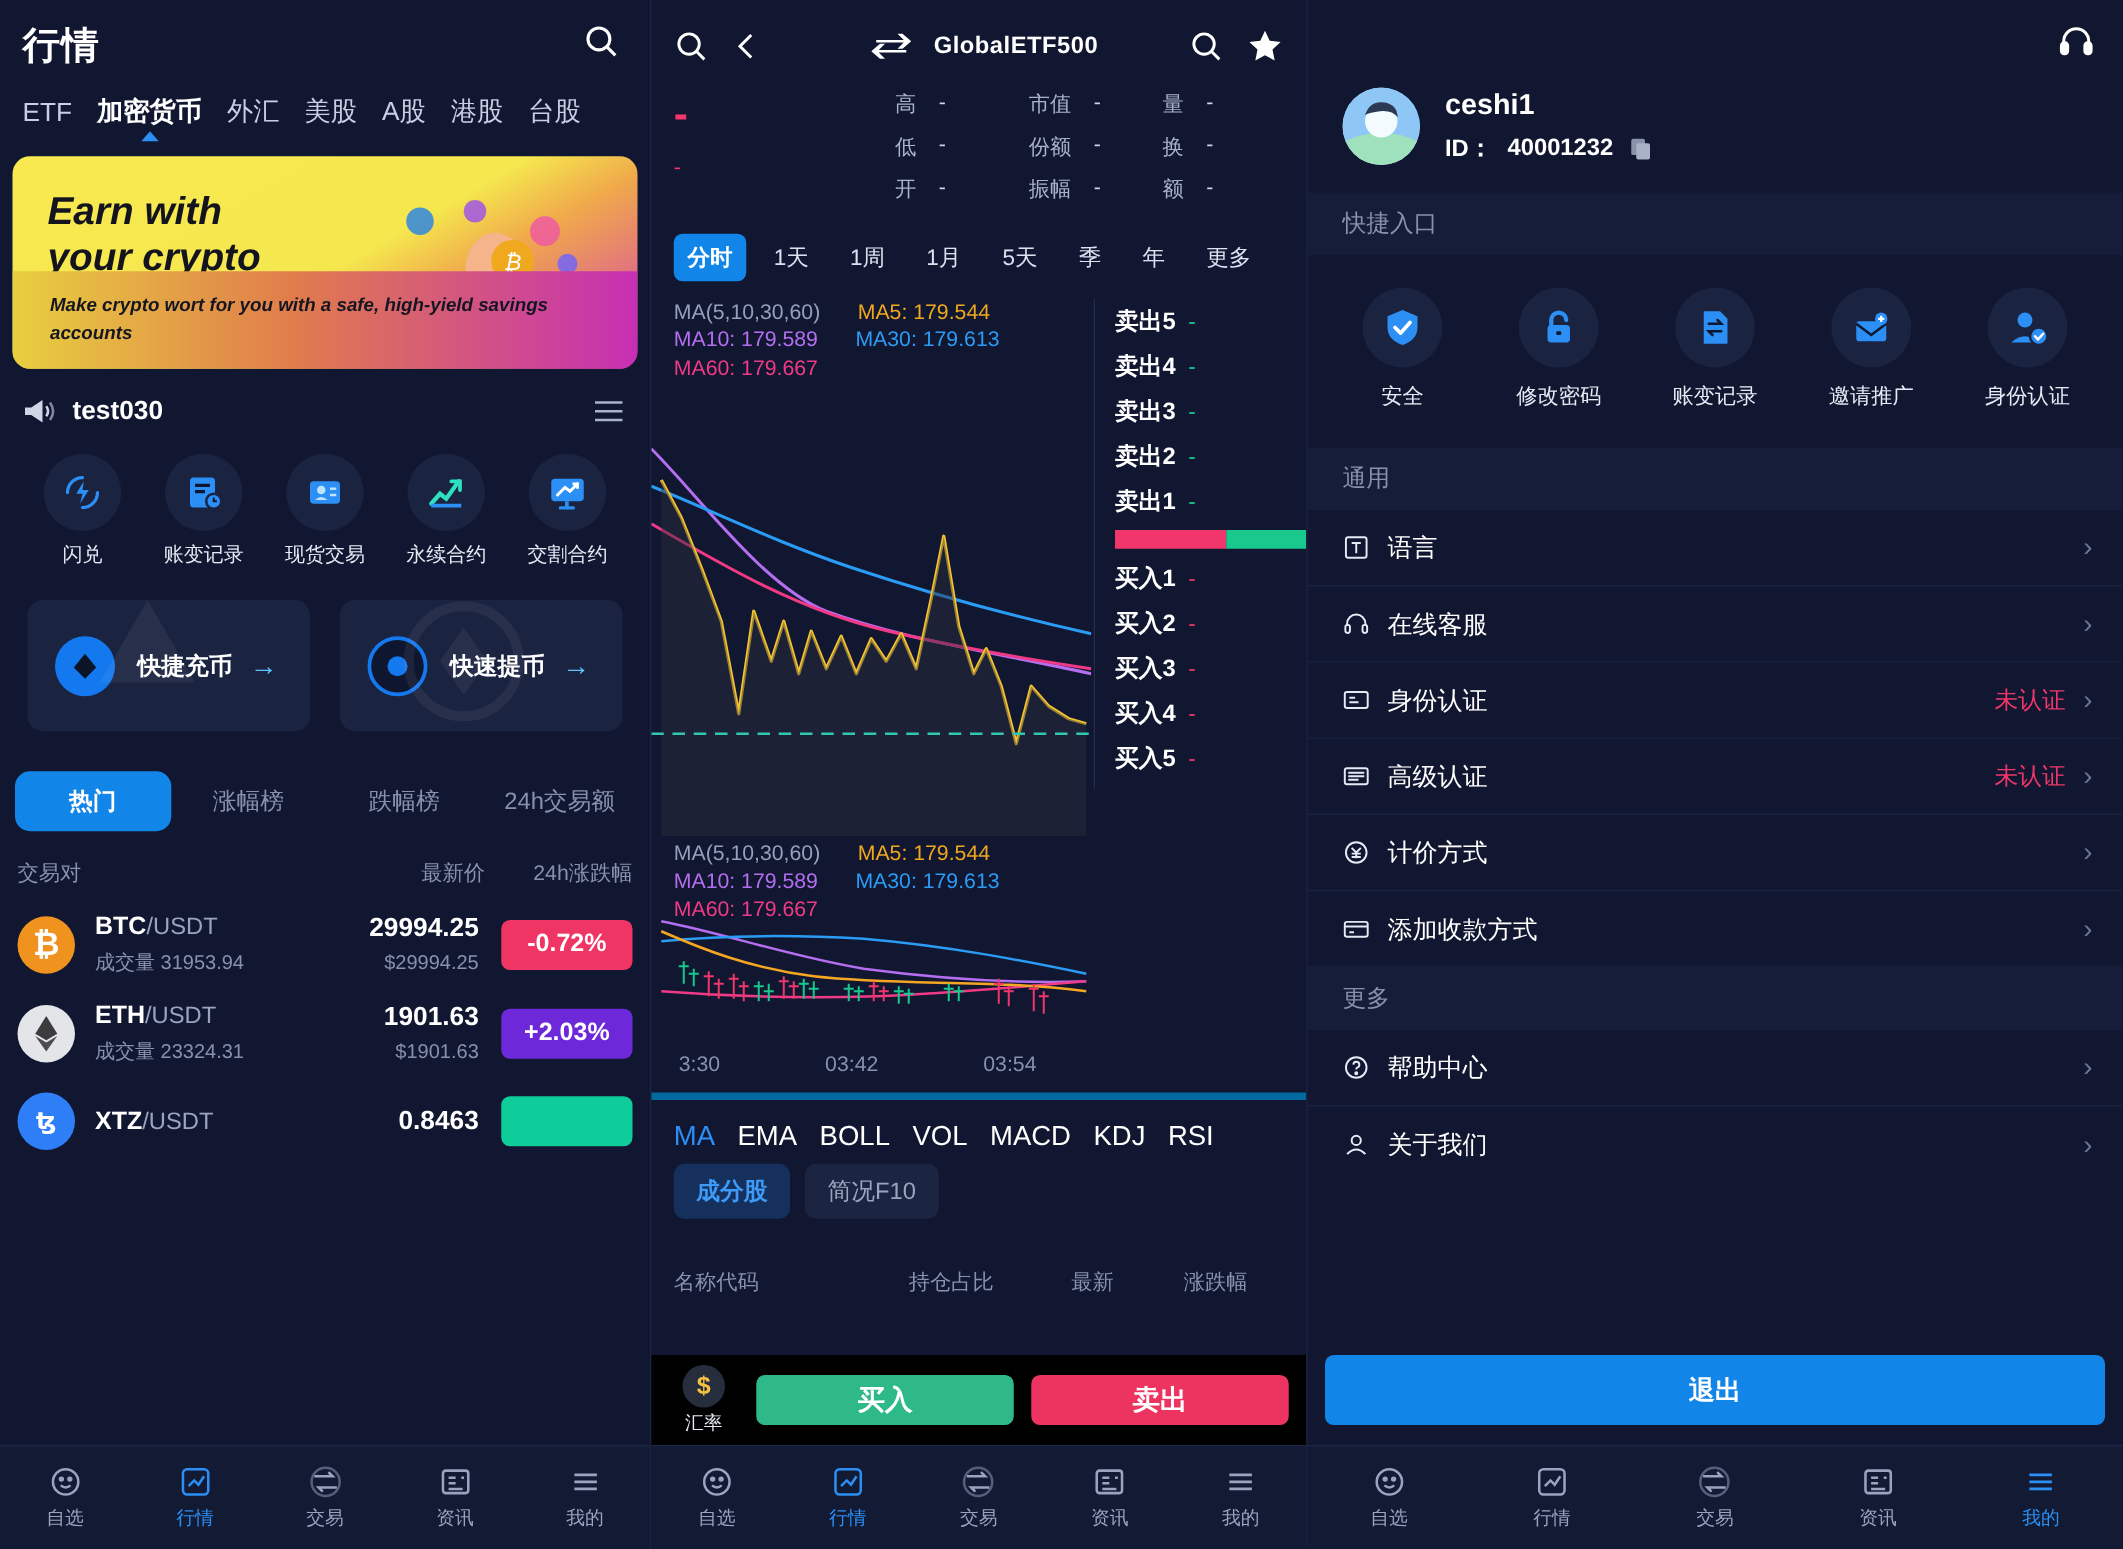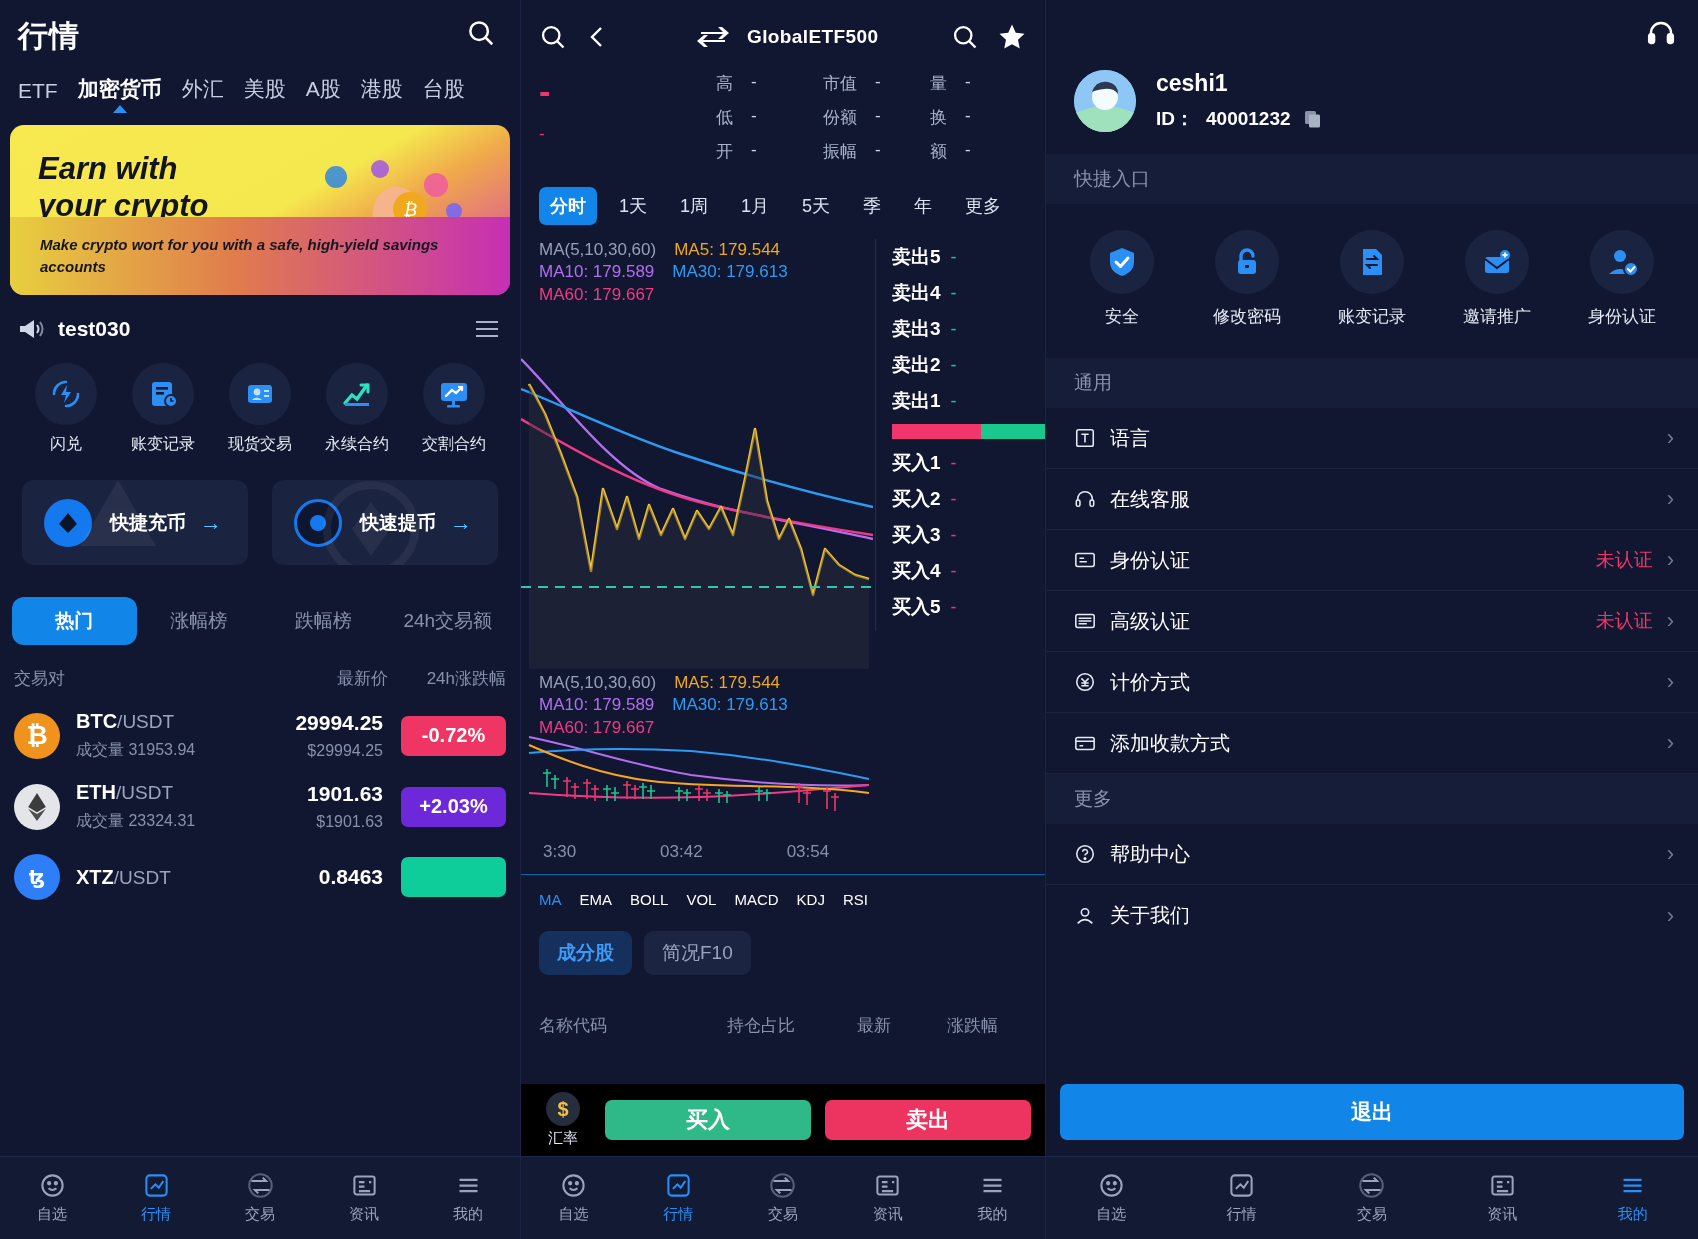--- a/index.html
+++ b/index.html
@@ -75,21 +75,21 @@
     display:flex; flex-direction:column; align-items:center; gap:9px; width:84px;
   }
   .quick .q .circle {
     width:62px; height:62px; border-radius:50%;
     background:#1a2340; display:flex; align-items:center; justify-content:center;
   }
   .quick .q .lbl { font-size:16px; color:#e6eaf5; }
 
   .cards { display:flex; gap:24px; padding:25px 22px 0 22px; }
   .card {
-    position:relative; flex:1; height:85px; border-radius:12px;
+    position:relative; flex:1; height:105px; border-radius:12px;
     background:#1a2340; display:flex; align-items:center; padding-left:22px;
     overflow:hidden;
   }
   .card .coin {
     width:48px; height:48px; border-radius:50%; background:#1478ef;
     display:flex; align-items:center; justify-content:center; flex:none;
   }
   .card .ctxt { font-size:19px; font-weight:bold; margin-left:18px; }
   .card .arrow { margin-left:14px; color:#5fc3ff; font-size:22px; }
   .card .ghost { position:absolute; opacity:.06; }
@@ -134,40 +134,40 @@
   .m-grid .cell .v { color:#cfd6e8; }
 
   .m-periods { display:flex; align-items:center; gap:11px; padding:24px 0 0 18px; }
   .m-periods .p {
     font-size:18px; color:#dbe1f0; padding:7px 11px; border-radius:7px;
   }
   .m-periods .p.active { background:#1286e8; color:#fff; font-weight:bold; }
 
   .m-chartwrap { position:relative; margin-top:14px; height:430px; }
   .ma-legend { position:absolute; left:18px; top:0; font-size:17px; line-height:1.32; z-index:3;}
-  .ma-legend .row { display:flex; gap:18px; }
+  .ma-legend .row { display:flex; gap:30px; }
   .ma-legend .c-gray{color:#95a0bb;} .ma-legend .c-or{color:#f0a81e;}
   .ma-legend .c-pu{color:#b46ef0;} .ma-legend .c-bl{color:#2b9cf5;} .ma-legend .c-pk{color:#f03a86;}
 
   .depth {
     position:absolute; right:0; top:0; width:170px; height:392px;
     border-left:1px solid #232d4e; padding-left:16px;
   }
   .depth .d { display:flex; align-items:center; gap:10px; height:36px; font-size:19px; }
   .depth .d .lb { font-weight:bold; }
   .depth .d .vv { font-size:18px; }
   .depth .d.sell .vv { color:#19c88d; }
   .depth .d.buy .vv { color:#f0366a; }
   .depth .bar { display:flex; height:15px; margin:5px 0 6px 0; width:162px; }
   .depth .bar .red { background:#f0366a; } .depth .bar .grn { background:#19c88d; }
   .xaxis { display:flex; color:#8791ad; font-size:17px; padding:4px 0 0 22px; gap:84px;}
 
   .ind-tabs {
-    display:flex; gap:18px; font-size:15px; padding:14px 0 0 18px;
-    border-top:1px solid #0369a1; margin-top:8px; padding-top:16px;
+    display:flex; gap:18px; font-size:22px; padding:14px 0 0 18px;
+    border-top:6px solid #0369a1; margin-top:8px; padding-top:16px;
   }
   .ind-tabs .i { color:#fff; }
   .ind-tabs .i.active { color:#2b8ff5; }
 
   .m-subtabs { display:flex; gap:12px; padding:16px 0 0 18px; }
   .m-subtabs .s {
     padding:9px 18px; border-radius:9px; font-size:19px; background:#1b2440; color:#9aa4bf;
   }
   .m-subtabs .s.active { background:#15305c; color:#3d9bf7; font-weight:bold; }
   .m-subhead { display:flex; padding:14px 18px 0 18px; color:#8791ad; font-size:17px;}

